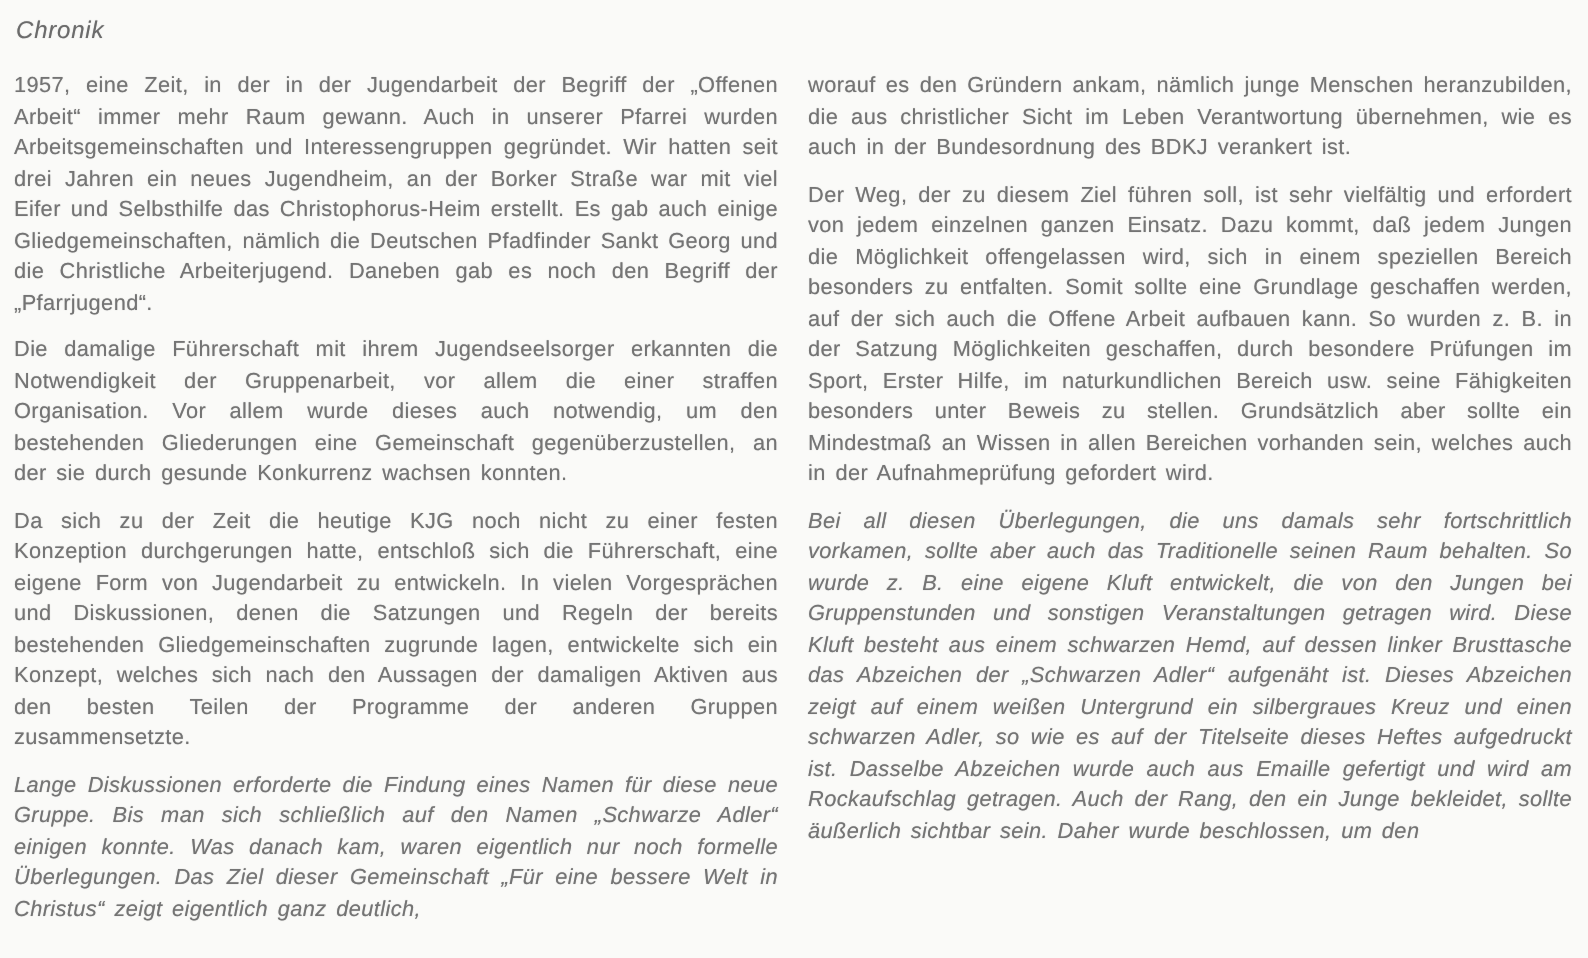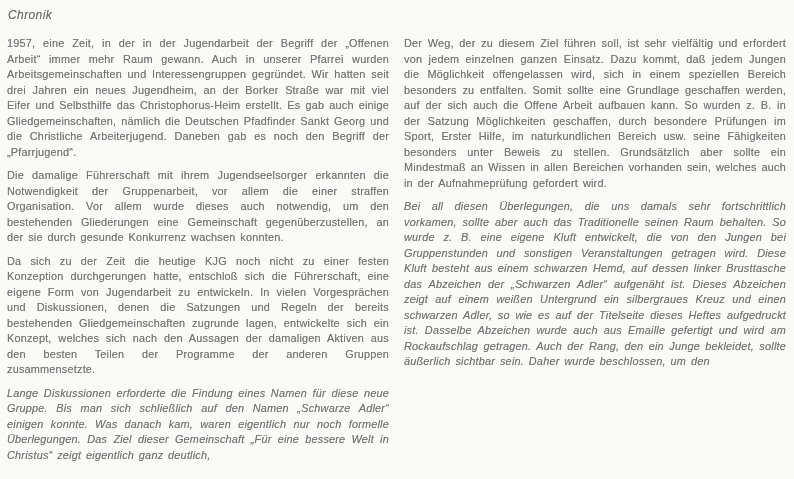--- a/index.html
+++ b/index.html
@@ -54,16 +54,17 @@
 
 <div class="page">
   <div class="col">
     <div class="title"><span>Chronik</span></div>
     <p class="body">1957, eine Zeit, in der in der Jugendarbeit der Begriff der „Offenen Arbeit“ immer mehr Raum gewann. Auch in unserer Pfarrei wurden Arbeitsgemeinschaften und Interessengruppen gegründet. Wir hatten seit drei Jahren ein neues Jugendheim, an der Borker Straße war mit viel Eifer und Selbsthilfe das Christophorus-Heim erstellt. Es gab auch einige Gliedgemeinschaften, nämlich die Deutschen Pfadfinder Sankt Georg und die Christliche Arbeiterjugend. Daneben gab es noch den Begriff der „Pfarrjugend“.</p>
     <p class="body">Die damalige Führerschaft mit ihrem Jugendseelsorger erkannten die Notwendigkeit der Gruppenarbeit, vor allem die einer straffen Organisation. Vor allem wurde dieses auch notwendig, um den bestehenden Gliederungen eine Gemeinschaft gegenüberzustellen, an der sie durch gesunde Konkurrenz wachsen konnten.</p>
     <p class="body">Da sich zu der Zeit die heutige KJG noch nicht zu einer festen Konzeption durchgerungen hatte, entschloß sich die Führerschaft, eine eigene Form von Jugendarbeit zu entwickeln. In vielen Vorgesprächen und Diskussionen, denen die Satzungen und Regeln der bereits bestehenden Gliedgemeinschaften zugrunde lagen, entwickelte sich ein Konzept, welches sich nach den Aussagen der damaligen Aktiven aus den besten Teilen der Programme der anderen Gruppen zusammensetzte.</p>
     <p class="body">Lange Diskussionen erforderte die Findung eines Namen für diese neue Gruppe. Bis man sich schließlich auf den Namen „Schwarze Adler“ einigen konnte. Was danach kam, waren eigentlich nur noch formelle Überlegungen. Das Ziel dieser Gemeinschaft „Für eine bessere Welt in Christus“ zeigt eigentlich ganz deutlich,</p>
   </div>
   <div class="col col-right">
+    <p class="body">worauf es den Gründern ankam, nämlich junge Menschen heranzubilden, die aus christlicher Sicht im Leben Verantwortung übernehmen, wie es auch in der Bundesordnung des BDKJ verankert ist.</p>
     <p class="body">Der Weg, der zu diesem Ziel führen soll, ist sehr vielfältig und erfordert von jedem einzelnen ganzen Einsatz. Dazu kommt, daß jedem Jungen die Möglichkeit offengelassen wird, sich in einem speziellen Bereich besonders zu entfalten. Somit sollte eine Grundlage geschaffen werden, auf der sich auch die Offene Arbeit aufbauen kann. So wurden z. B. in der Satzung Möglichkeiten geschaffen, durch besondere Prüfungen im Sport, Erster Hilfe, im naturkundlichen Bereich usw. seine Fähigkeiten besonders unter Beweis zu stellen. Grundsätzlich aber sollte ein Mindestmaß an Wissen in allen Bereichen vorhanden sein, welches auch in der Aufnahmeprüfung gefordert wird.</p>
     <p class="body">Bei all diesen Überlegungen, die uns damals sehr fortschrittlich vorkamen, sollte aber auch das Traditionelle seinen Raum behalten. So wurde z. B. eine eigene Kluft entwickelt, die von den Jungen bei Gruppenstunden und sonstigen Veranstaltungen getragen wird. Diese Kluft besteht aus einem schwarzen Hemd, auf dessen linker Brusttasche das Abzeichen der „Schwarzen Adler“ aufgenäht ist. Dieses Abzeichen zeigt auf einem weißen Untergrund ein silbergraues Kreuz und einen schwarzen Adler, so wie es auf der Titelseite dieses Heftes aufgedruckt ist. Dasselbe Abzeichen wurde auch aus Emaille gefertigt und wird am Rockaufschlag getragen. Auch der Rang, den ein Junge bekleidet, sollte äußerlich sichtbar sein. Daher wurde beschlossen, um den</p>
   </div>
 </div>
 
 </body></html>

